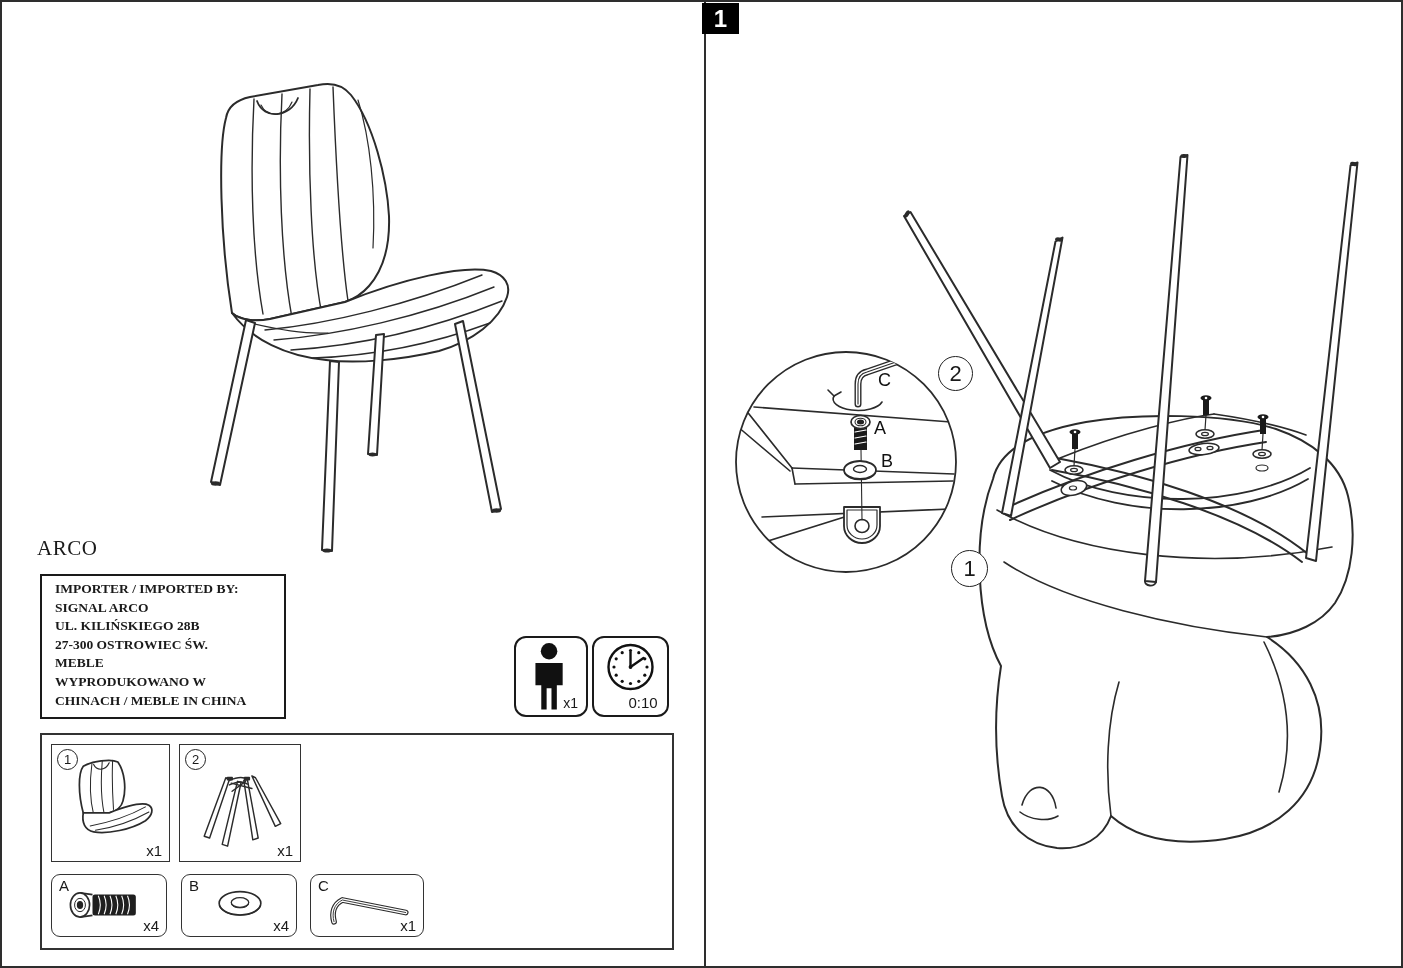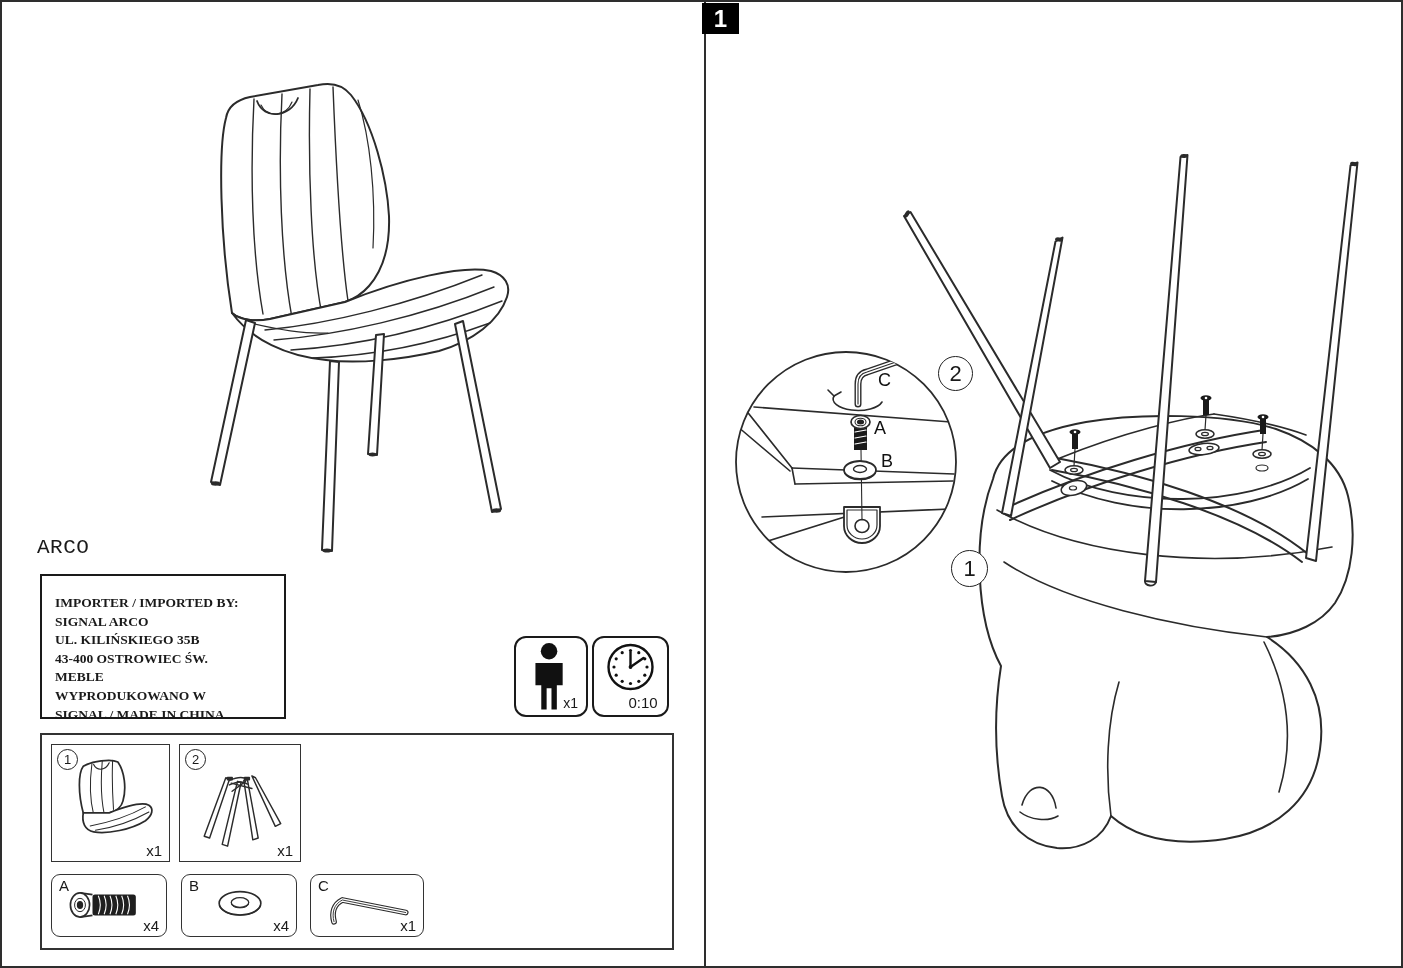--- a/index.html
+++ b/index.html
@@ -8,24 +8,24 @@
     border:2px solid #2e2e2e; box-sizing:border-box; overflow:hidden;
     font-family:"Liberation Sans", sans-serif; color:#1a1a1a;
   }
   .abs { position:absolute; }
   .divider { position:absolute; left:702px; top:0; width:2px; height:968px; background:#2e2e2e; }
   .badge {
     position:absolute; left:700px; top:1px; width:37px; height:31px; background:#000;
     color:#fff; display:flex; align-items:center; justify-content:center;
     font-size:24px; font-weight:bold;
   }
-  .product-name { position:absolute; left:35px; top:534px; font-family:Liberation Mono, monospace; font-size:21px; letter-spacing:.5px; }
+  .product-name { position:absolute; left:35px; top:534px; font-family:Liberation Serif, serif; font-size:21px; letter-spacing:.5px; }
   .importer-box {
     position:absolute; left:38px; top:572px; width:246px; height:145px; box-sizing:border-box;
-    border:2px solid #1a1a1a; padding:18px 8px 6px 13px;
+    border:2px solid #1a1a1a; padding:4px 8px 6px 13px;
     font-family:"Liberation Serif", serif; font-weight:bold; font-size:13.5px; line-height:18.6px;
     white-space:nowrap;
   }
   .importer-box div { display:block; }
   .icon-box { position:absolute; border:2px solid #1a1a1a; border-radius:12px; background:#fff; box-sizing:border-box; }
   .icon-box.person { left:512px; top:634px; width:74px; height:81px; }
   .icon-box.clock  { left:590px; top:634px; width:77px; height:81px; }
   .icon-count { position:absolute; right:8px; bottom:4px; font-size:14px; }
   .clock-time { position:absolute; left:0; right:0; bottom:4px; text-align:center; font-size:15px;margin-left:25px; }
   .parts-wrap { position:absolute; left:38px; top:731px; width:634px; height:217px; box-sizing:border-box; border:2px solid #333; background:#fff; }
@@ -93,25 +93,25 @@
         <ellipse cx="326.5" cy="442.5" rx="4.6" ry="2.2"></ellipse>
       </g>
     </g>
   </svg>
 
   <div class="product-name">ARCO</div>
 
   <div class="importer-box">
     <div>IMPORTER / IMPORTED BY:</div>
     <div>SIGNAL ARCO</div>
-    <div>UL. KILIŃSKIEGO 35B</div>
-    <div>43-400 OSTROWIEC ŚW.</div>
+    <div>UL. KILIŃSKIEGO 28B</div>
+    <div>27-300 OSTROWIEC ŚW.</div>
     <div>MEBLE</div>
     <div>WYPRODUKOWANO W</div>
-    <div>SIGNAL / MADE IN CHINA</div>
+    <div>CHINACH / MEBLE IN CHINA</div>
   </div>
 
   <div class="icon-box person">
     <svg width="70" height="77" viewBox="0 0 72 78">
       <g fill="#111">
         <circle cx="34" cy="13" r="8.5"></circle>
         <path d="M 20 25 L 48 25 L 48 48 L 42 48 L 42 73 L 36.5 73 L 36.5 51 L 31.5 51 L 31.5 73 L 26 73 L 26 48 L 20 48 Z"></path>
       </g>
     </svg>
     <span class="icon-count">x1</span>

